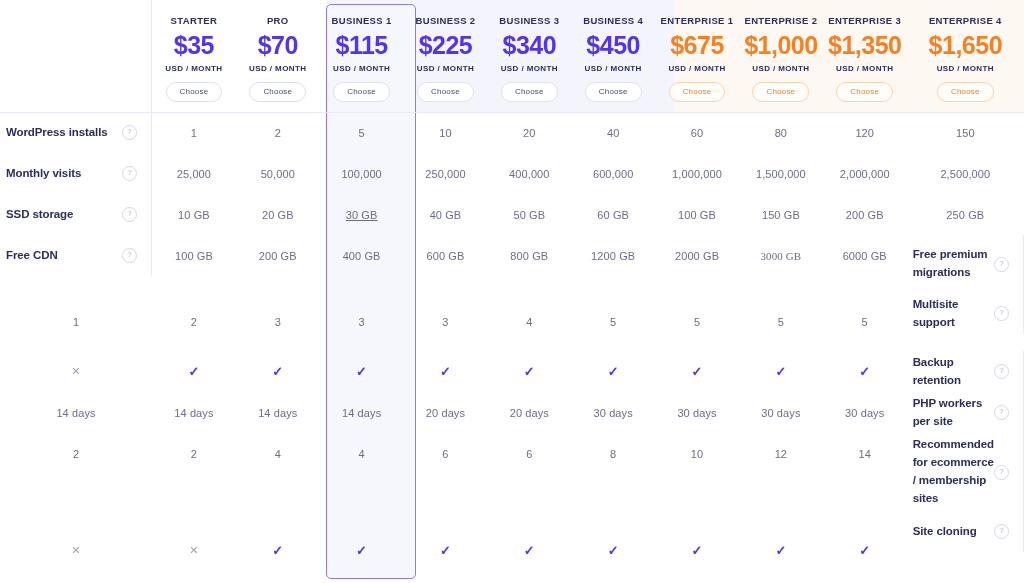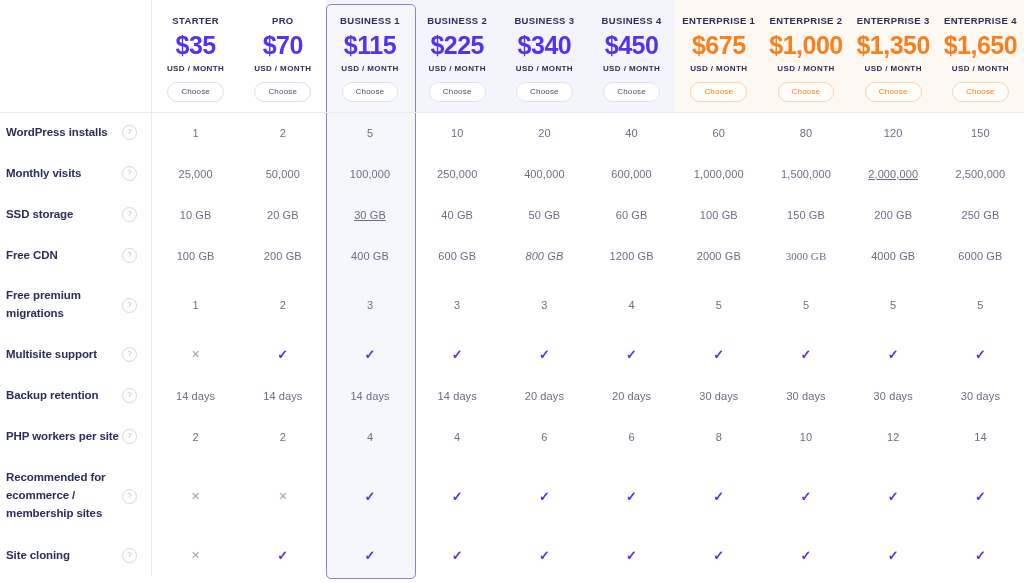--- a/index.html
+++ b/index.html
@@ -271,21 +271,21 @@
         <div class="help-icon">?</div>
       </div>
       <div class="val" style="height: 41px;">25,000</div>
       <div class="val" style="height: 41px;">50,000</div>
       <div class="val" style="height: 41px;">100,000</div>
       <div class="val" style="height: 41px;">250,000</div>
       <div class="val" style="height: 41px;">400,000</div>
       <div class="val" style="height: 41px;">600,000</div>
       <div class="val" style="height: 41px;">1,000,000</div>
       <div class="val" style="height: 41px;">1,500,000</div>
-      <div class="val" style="height: 41px; text-decoration: underline;">2,000,000</div>
+      <div class="val" style="height: 41px;">2,000,000</div>
       <div class="val" style="height: 41px;">2,500,000</div>
       <div class="feat" style="height: 41px;">
         <div class="feat-text">SSD storage</div>
         <div class="help-icon">?</div>
       </div>
       <div class="val" style="height: 41px;">10 GB</div>
       <div class="val" style="height: 41px;">20 GB</div>
       <div class="val" style="height: 41px; text-decoration: underline;">30 GB</div>
       <div class="val" style="height: 41px;">40 GB</div>
       <div class="val" style="height: 41px;">50 GB</div>
@@ -295,25 +295,24 @@
       <div class="val" style="height: 41px;">200 GB</div>
       <div class="val" style="height: 41px;">250 GB</div>
       <div class="feat" style="height: 41px;">
         <div class="feat-text">Free CDN</div>
         <div class="help-icon">?</div>
       </div>
       <div class="val" style="height: 41px;">100 GB</div>
       <div class="val" style="height: 41px;">200 GB</div>
       <div class="val" style="height: 41px;">400 GB</div>
       <div class="val" style="height: 41px;">600 GB</div>
-      <div class="val" style="height: 41px; font-style: italic;">800 GB</div>
+      <div class="val" style="height: 41px;">800 GB</div>
       <div class="val" style="height: 41px;">1200 GB</div>
       <div class="val" style="height: 41px; text-align: right;">2000 GB</div>
       <div class="val" style="height: 41px; font-family: Liberation Serif, serif;">3000 GB</div>
-      <div class="val" style="height: 41px;">4000 GB</div>
       <div class="val" style="height: 41px;">6000 GB</div>
       <div class="feat" style="height: 58px;">
         <div class="feat-text">Free premium migrations</div>
         <div class="help-icon">?</div>
       </div>
       <div class="val" style="height: 58px;">1</div>
       <div class="val" style="height: 58px;">2</div>
       <div class="val" style="height: 58px;">3</div>
       <div class="val" style="height: 58px;">3</div>
       <div class="val" style="height: 58px;">3</div>

